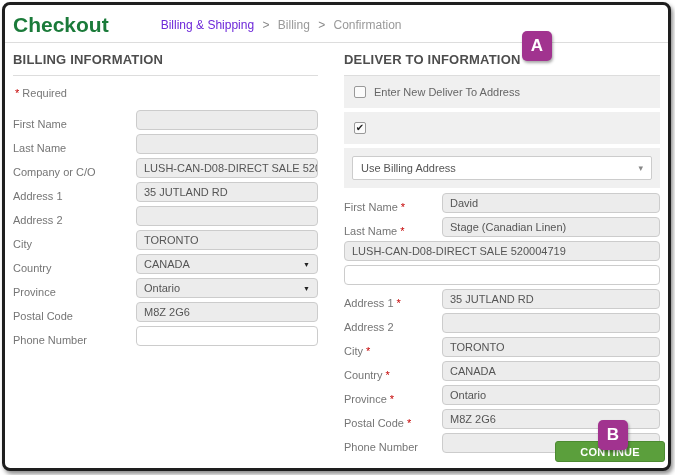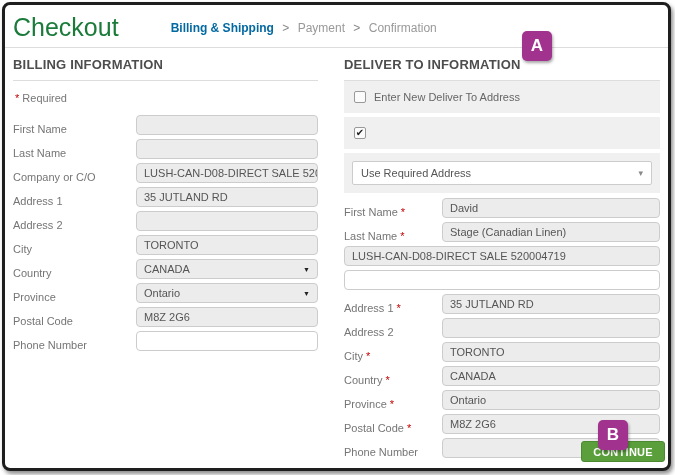--- a/index.html
+++ b/index.html
@@ -1,23 +1,23 @@
 <!DOCTYPE html>
 <html><head>
 <meta charset="utf-8">
 <style>
   *{box-sizing:border-box;margin:0;padding:0}
   html,body{width:675px;height:475px;background:#fff;font-family:"Liberation Sans",sans-serif}
   .page{position:relative;width:669px;height:469px;margin:2px 0 0 2px;border:3px solid #1e1e1e;
         border-radius:8px;background:#fff;padding:6px 8px;overflow:hidden;
         box-shadow:2px 3px 4px rgba(0,0,0,.45)}
   .header{display:flex;align-items:center;margin-top:2px}
-  .title{color:#1b7b3a;font-size:25px;font-weight:400}
+  .title{color:#1b7b3a;font-size:21px;font-weight:700}
   .breadcrumb{margin-left:52px;font-size:12px;color:#999}
-  .bc-current{color:#0369a1;font-weight:bold}
+  .bc-current{color:#6d28d9;font-weight:normal}
   .bc-sep{margin:0 5px;color:#888}
   .bc-item{color:#999}
   .header-rule{border-top:1px solid #ddd;margin:5px -8px 0 -8px}
   .columns{display:flex;gap:26px}
   .col-left{width:305px;flex:none}
   .col-right{flex:1;position:relative}
   h2{font-size:13px;font-weight:bold;color:#4d4d4d;letter-spacing:.2px;margin-top:9px}
   .rule{border-top:1px solid #ddd;margin-top:8px}
   .required-note{font-size:11px;color:#777;margin:11px 0 11px 2px}
   .req{color:#c40000}
@@ -38,33 +38,33 @@
                 display:flex;align-items:center;padding:0 8px;font-size:11px;color:#555}
   .caret2{margin-left:auto;color:#888;font-size:9px}
   .deliver-fields{margin-top:5px}
   .badge{position:absolute;width:30px;height:30px;background:#a1338f;color:#fff;font-weight:bold;
          font-size:17px;display:flex;align-items:center;justify-content:center;border-radius:5px;
          box-shadow:1px 2px 3px rgba(0,0,0,.35);z-index:5}
   .badge-a{left:517px;top:26px}
   .badge-b{right:40px;bottom:18px}
   .continue-btn{position:absolute;right:3px;bottom:6px;height:21px;background:#5b9f3c;
                 border:1px solid #4c8a31;border-radius:3px;color:#fff;font-weight:bold;font-size:11px;
-                padding:0 11px;letter-spacing:.3px;cursor:pointer}
+                padding:0 24px;letter-spacing:.3px;cursor:pointer}
 </style>
 </head>
 <body>
 
 <div class="page">
 
   <div class="header">
     <div class="title">Checkout</div>
     <div class="breadcrumb">
       <span class="bc-current">Billing &amp; Shipping</span>
       <span class="bc-sep">&gt;</span>
-      <span class="bc-item">Payment</span>
+      <span class="bc-item">Billing</span>
       <span class="bc-sep">&gt;</span>
       <span class="bc-item">Confirmation</span>
     </div>
   </div>
   <div class="header-rule"></div>
 
   <div class="columns">
     <div class="col-left">
       <h2>BILLING INFORMATION</h2>
       <div class="rule"></div>
@@ -143,21 +143,21 @@
         <span class="cb" id="cb-new"></span>
         <span>Enter New Deliver To Address</span>
       </div>
 
       <div class="gray-box">
         <span class="cb" id="cb-same">✔</span>
       </div>
 
       <div class="gray-box select-box">
         <div class="white-select">
-          <span>Use Required Address</span>
+          <span>Use Billing Address</span>
           <span class="caret2">▾</span>
         </div>
       </div>
 
       <div id="deliver-fields" class="deliver-fields">
           <div class="form-row">
             <span class="flabel">First Name<span class="req"> *</span></span>
             <div class="field">
               <span>David</span>
             </div>

